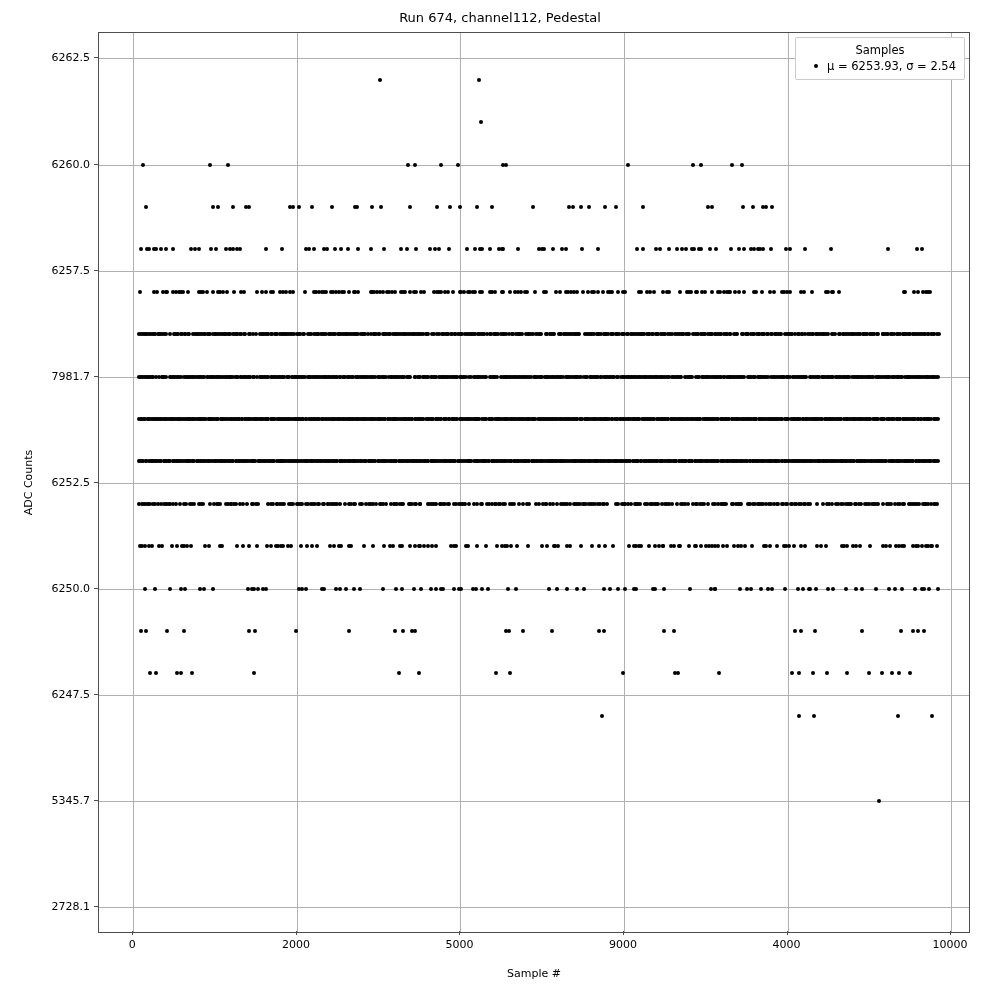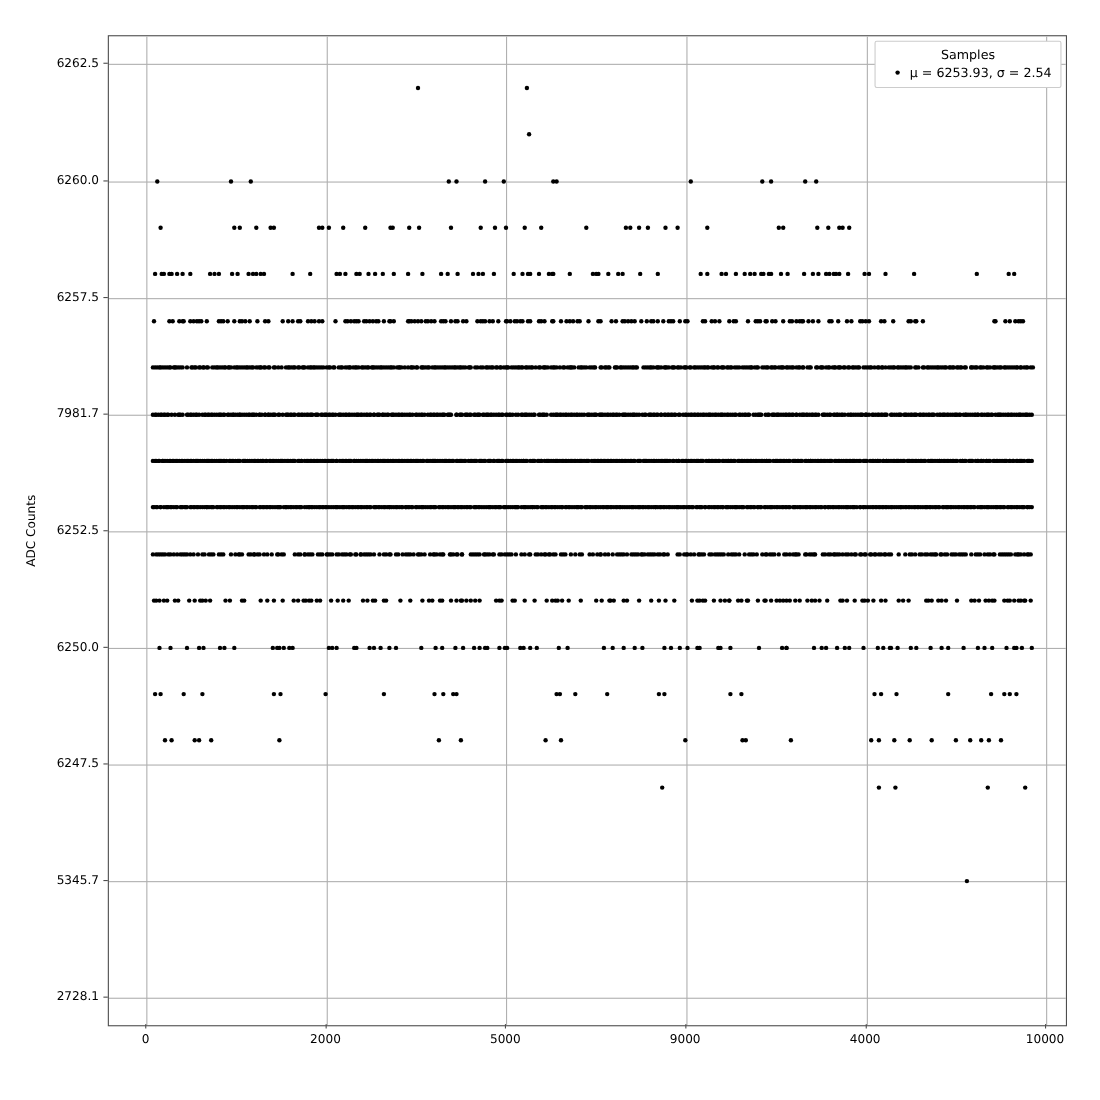--- a/index.html
+++ b/index.html
@@ -143,20 +143,21 @@
   }
   #legend-text {
     font-size: 11.5px;
   }
 </style>
 </head>
 <body>
 
 <div id="figure">
 
+  <div id="chart-title">Run 674, channel112, Pedestal</div>
 
   <div id="plot-area">
     <div id="gridlines">
         <div class="gridline-v" style="left: 34.3px;"></div>
         <div class="gridline-v" style="left: 197.9px;"></div>
         <div class="gridline-v" style="left: 361.4px;"></div>
         <div class="gridline-v" style="left: 524.9px;"></div>
         <div class="gridline-v" style="left: 688.5px;"></div>
         <div class="gridline-v" style="left: 852px;"></div>
         <div class="gridline-h" style="top: 873.6px;"></div>
@@ -2993,15 +2994,16 @@
       <div class="tick-mark-y" style="top: 375.5px; left: 94px;"></div>
       <div class="ytick-label" style="top: 375.5px; left: 38px; width: 52px;">7981.7</div>
       <div class="tick-mark-y" style="top: 269.5px; left: 94px;"></div>
       <div class="ytick-label" style="top: 269.5px; left: 38px; width: 52px;">6257.5</div>
       <div class="tick-mark-y" style="top: 163.5px; left: 94px;"></div>
       <div class="ytick-label" style="top: 163.5px; left: 38px; width: 52px;">6260.0</div>
       <div class="tick-mark-y" style="top: 57.4px; left: 94px;"></div>
       <div class="ytick-label" style="top: 57.4px; left: 38px; width: 52px;">6262.5</div>
     </div>
 
+  <div id="xlabel">Sample #</div>
   <div id="ylabel">ADC Counts</div>
 
 </div>
 
 </body></html>

